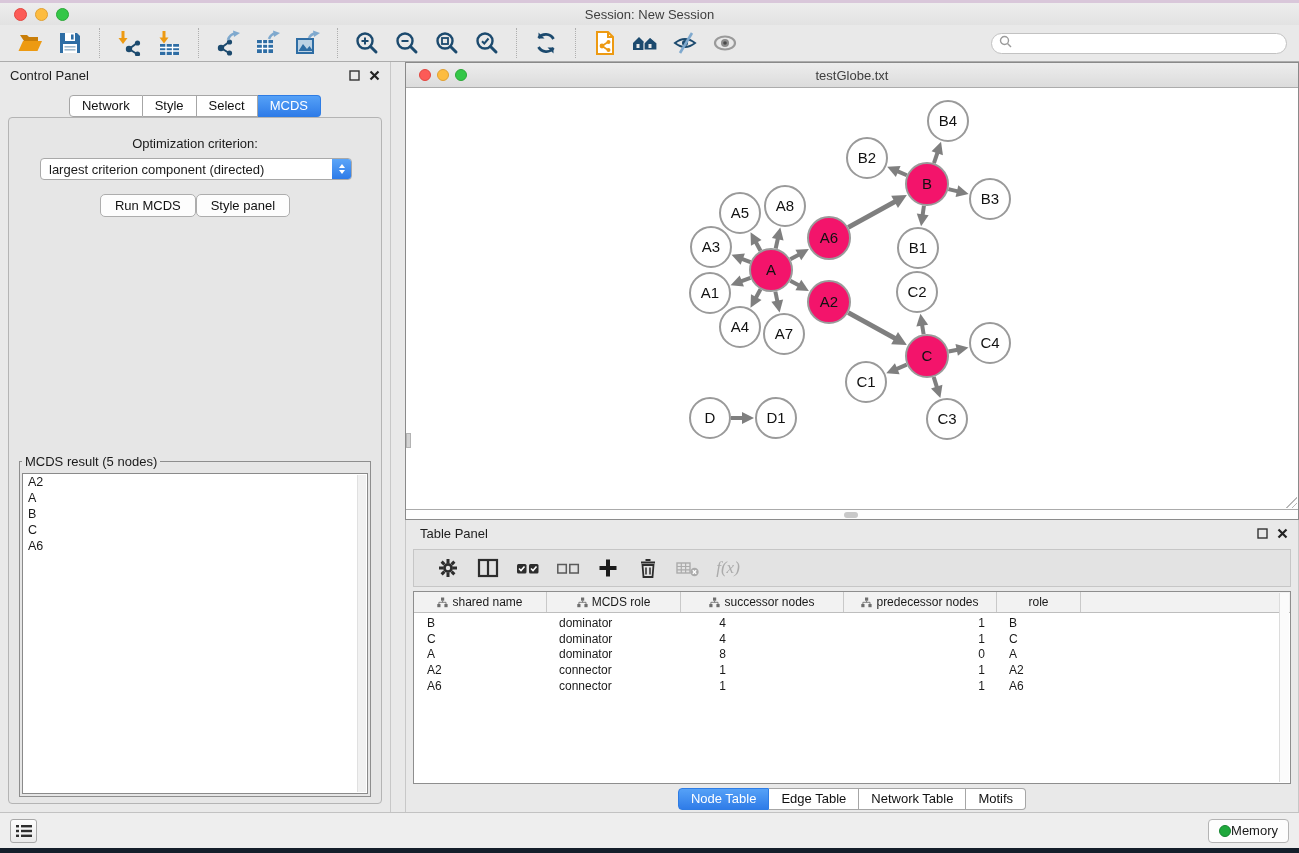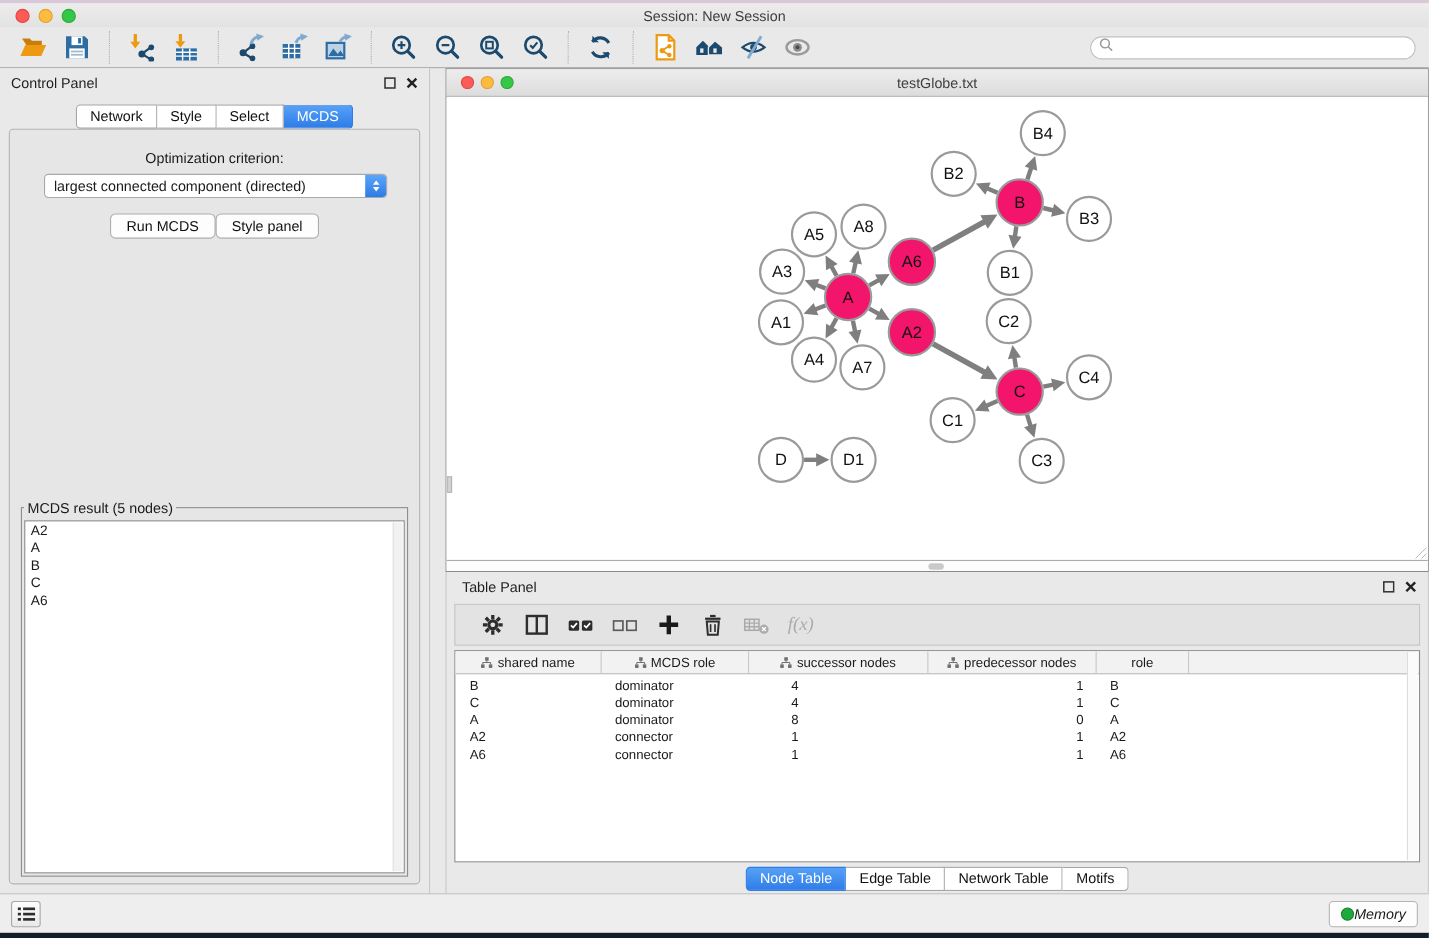--- a/index.html
+++ b/index.html
@@ -103,21 +103,21 @@
   .table-vscroll { position:absolute; top:1px; bottom:1px; right:1px; width:10px; background:#FBFBFB;
                    border-left:1px solid #DCDCDC; }
   .tp-tabs { position:absolute; left:0; right:0; top:268px; display:flex; justify-content:center; }
 
   
   .status-bar { position:absolute; left:0; top:812px; width:100%; height:36px; background:#EEEEEE;
                 border-top:1px solid #C2C2C2; display:flex; align-items:center; }
   .list-btn { margin-left:10px; width:27px; height:24px; background:linear-gradient(#FDFDFD,#E9E9E9);
               border:1px solid #A9A9A9; border-radius:3px; display:flex; align-items:center; justify-content:center; }
   .memory-btn { margin-left:auto; margin-right:10px; height:24px; background:#FDFDFD; border:1px solid #B4B4B4;
-                border-radius:4px; display:flex; align-items:center; gap:0; padding:0 10px; font-size:13px;font-style:italic; }
+                border-radius:4px; display:flex; align-items:center; gap:0; padding:0 10px; font-size:13px; }
   .memdot { width:12px; height:12px; border-radius:50%; background:#1FA83C; border:1px solid #158530; }
   .bottom-strip { position:absolute; left:0; top:848px; width:100%; height:5px; background:#141E2A; }
 
   svg text { font-family:"Liberation Sans", sans-serif; }
 </style>
 </head>
 <body>
 
 <div class="top-strip"></div>
 
@@ -299,21 +299,21 @@
   </div>
   <div class="cp-tabs" id="cp-tabs">
       <div class="seg-tab">Network</div>
       <div class="seg-tab">Style</div>
       <div class="seg-tab">Select</div>
       <div class="seg-tab sel">MCDS</div>
     </div>
   <div class="cp-box">
     <div class="opt-label">Optimization criterion:</div>
     <div class="select-box">
-      <span class="val">largest connected component (directed)</span>
+      <span class="val">largest criterion component (directed)</span>
       <span class="stepper">
           <span class="tri-up"></span>
           <span class="tri-down"></span>
         </span>
     </div>
     <div class="cp-buttons">
       <button class="push-btn">Run MCDS</button>
       <button class="push-btn">Style panel</button>
     </div>
     <fieldset class="result">

